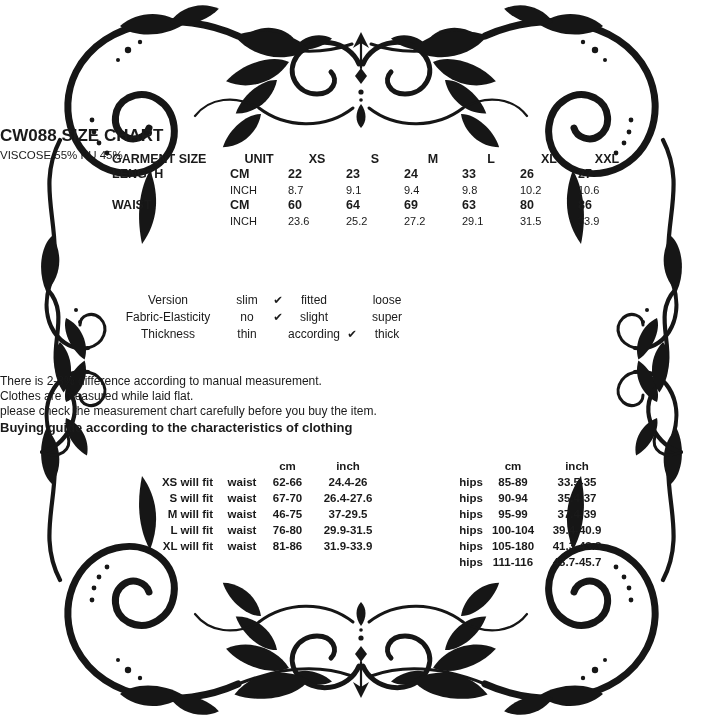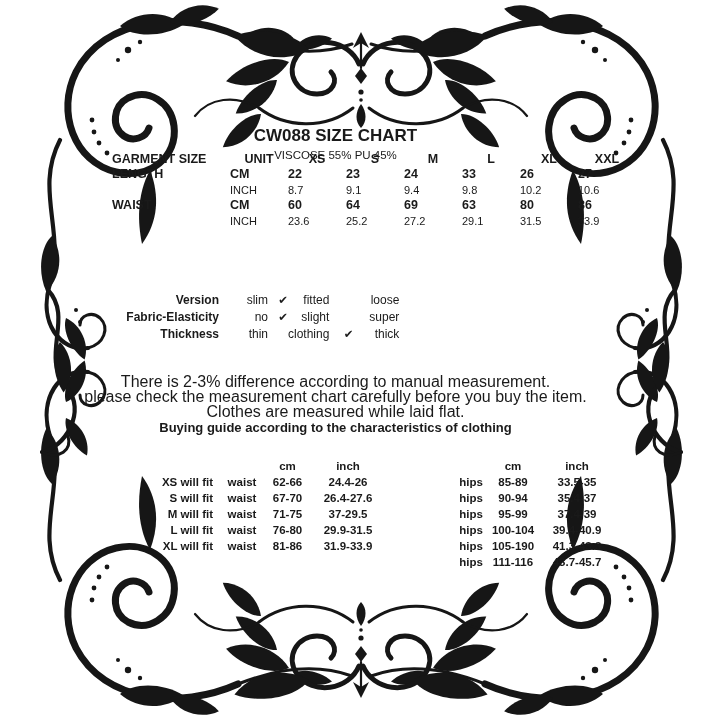--- a/index.html
+++ b/index.html
@@ -3,42 +3,42 @@
 <meta charset="utf-8">
 <style>
   html,body{margin:0;padding:0;}
   body{
     width:723px;height:720px;position:relative;overflow:hidden;
     background:#ffffff;color:#1a1a1a;
     font-family:"Liberation Sans", sans-serif;
   }
   .border-svg{position:absolute;inset:0;pointer-events:none;}
   .abs{position:absolute;}
-  .center-text{left:0;width:671px;text-align:center;}
+  .center-text{left:0;width:671px;text-align:left;}
   .title{top:126px;font-weight:bold;font-size:17px;}
   .subtitle{top:149px;font-weight:normal;font-size:11.5px;}
 
   table{border-collapse:collapse;table-layout:fixed;}
   td,th{padding:0;white-space:nowrap;overflow:visible;}
 
   
   .size-table{left:112px;top:151px;}
   .size-table th,.size-table td{height:15.5px;font-size:12.5px;font-weight:bold;}
   .size-table .lbl{text-align:left;}
   .size-table tr.inch-row td{font-weight:normal;font-size:11px;}
 
   
   .features{left:117px;top:292px;}
-  .features td{height:16.8px;text-align:right;font-size:12px;}
-  .features td.flabel{text-align:right;font-weight:bold;padding-right:7px;}
+  .features td{height:16.8px;text-align:center;font-size:12px;}
+  .features td.flabel{text-align:center;font-weight:normal;padding-right:7px;}
   .features td.chk{font-size:11.5px;}
   .features td.extra{text-align:left;padding-left:61px;}
 
   
-  .notes{top:374px;font-size:16px;line-height:15px;}
+  .notes{top:374px;font-size:12px;line-height:15px;}
   .buying-heading{top:420px;font-weight:bold;font-size:13px;}
 
   
   .fit-table td,.fit-table th{height:16px;font-size:11.5px;font-weight:bold;text-align:center;}
   .fit-waist{left:134px;top:458px;}
   .fit-waist .sz{text-align:right;padding-right:6px;}
   .fit-hips{left:451px;top:458px;}
 
   svg .ink{fill:#161616;}
   svg .sw7{fill:none;stroke:#161616;stroke-width:7;stroke-linecap:round;}
@@ -207,32 +207,32 @@
     <td class="chk">✔</td>
     <td>slight</td>
     <td class="chk"></td>
     <td>super</td>
     <td class="extra"></td>
   </tr>
   <tr>
     <td class="flabel">Thickness</td>
     <td>thin</td>
     <td class="chk"></td>
-    <td>clothing</td>
+    <td>according</td>
     <td class="chk">✔</td>
     <td>thick</td>
     <td class="extra"></td>
   </tr>
 </tbody>
   </table>
 
 <div class="abs center-text notes">
   <div>There is 2-3% difference according to manual measurement.</div>
+  <div>Clothes are measured while laid flat.</div>
   <div>please check the measurement chart carefully before you buy the item.</div>
-  <div>Clothes are measured while laid flat.</div>
 </div>
 <div class="abs center-text buying-heading">Buying guide according to the characteristics of clothing</div>
 
 <table class="abs fit-table fit-waist">
   <colgroup>
       <col style="width:85px">
       <col style="width:46px">
       <col style="width:45px">
       <col style="width:76px">
     </colgroup>
@@ -251,21 +251,21 @@
   </tr>
   <tr>
     <td class="sz">S will fit</td>
     <td>waist</td>
     <td>67-70</td>
     <td>26.4-27.6</td>
   </tr>
   <tr>
     <td class="sz">M will fit</td>
     <td>waist</td>
-    <td>71-75</td>
+    <td>46-75</td>
     <td>37-29.5</td>
   </tr>
   <tr>
     <td class="sz">L will fit</td>
     <td>waist</td>
     <td>76-80</td>
     <td>29.9-31.5</td>
   </tr>
   <tr>
     <td class="sz">XL will fit</td>
@@ -303,21 +303,21 @@
     <td>95-99</td>
     <td>37.4-39</td>
   </tr>
   <tr>
     <td>hips</td>
     <td>100-104</td>
     <td>39.4-40.9</td>
   </tr>
   <tr>
     <td>hips</td>
-    <td>105-190</td>
+    <td>105-180</td>
     <td>41.3-43.3</td>
   </tr>
   <tr>
     <td>hips</td>
     <td>111-116</td>
     <td>43.7-45.7</td>
   </tr>
 </tbody>
   </table>
 

